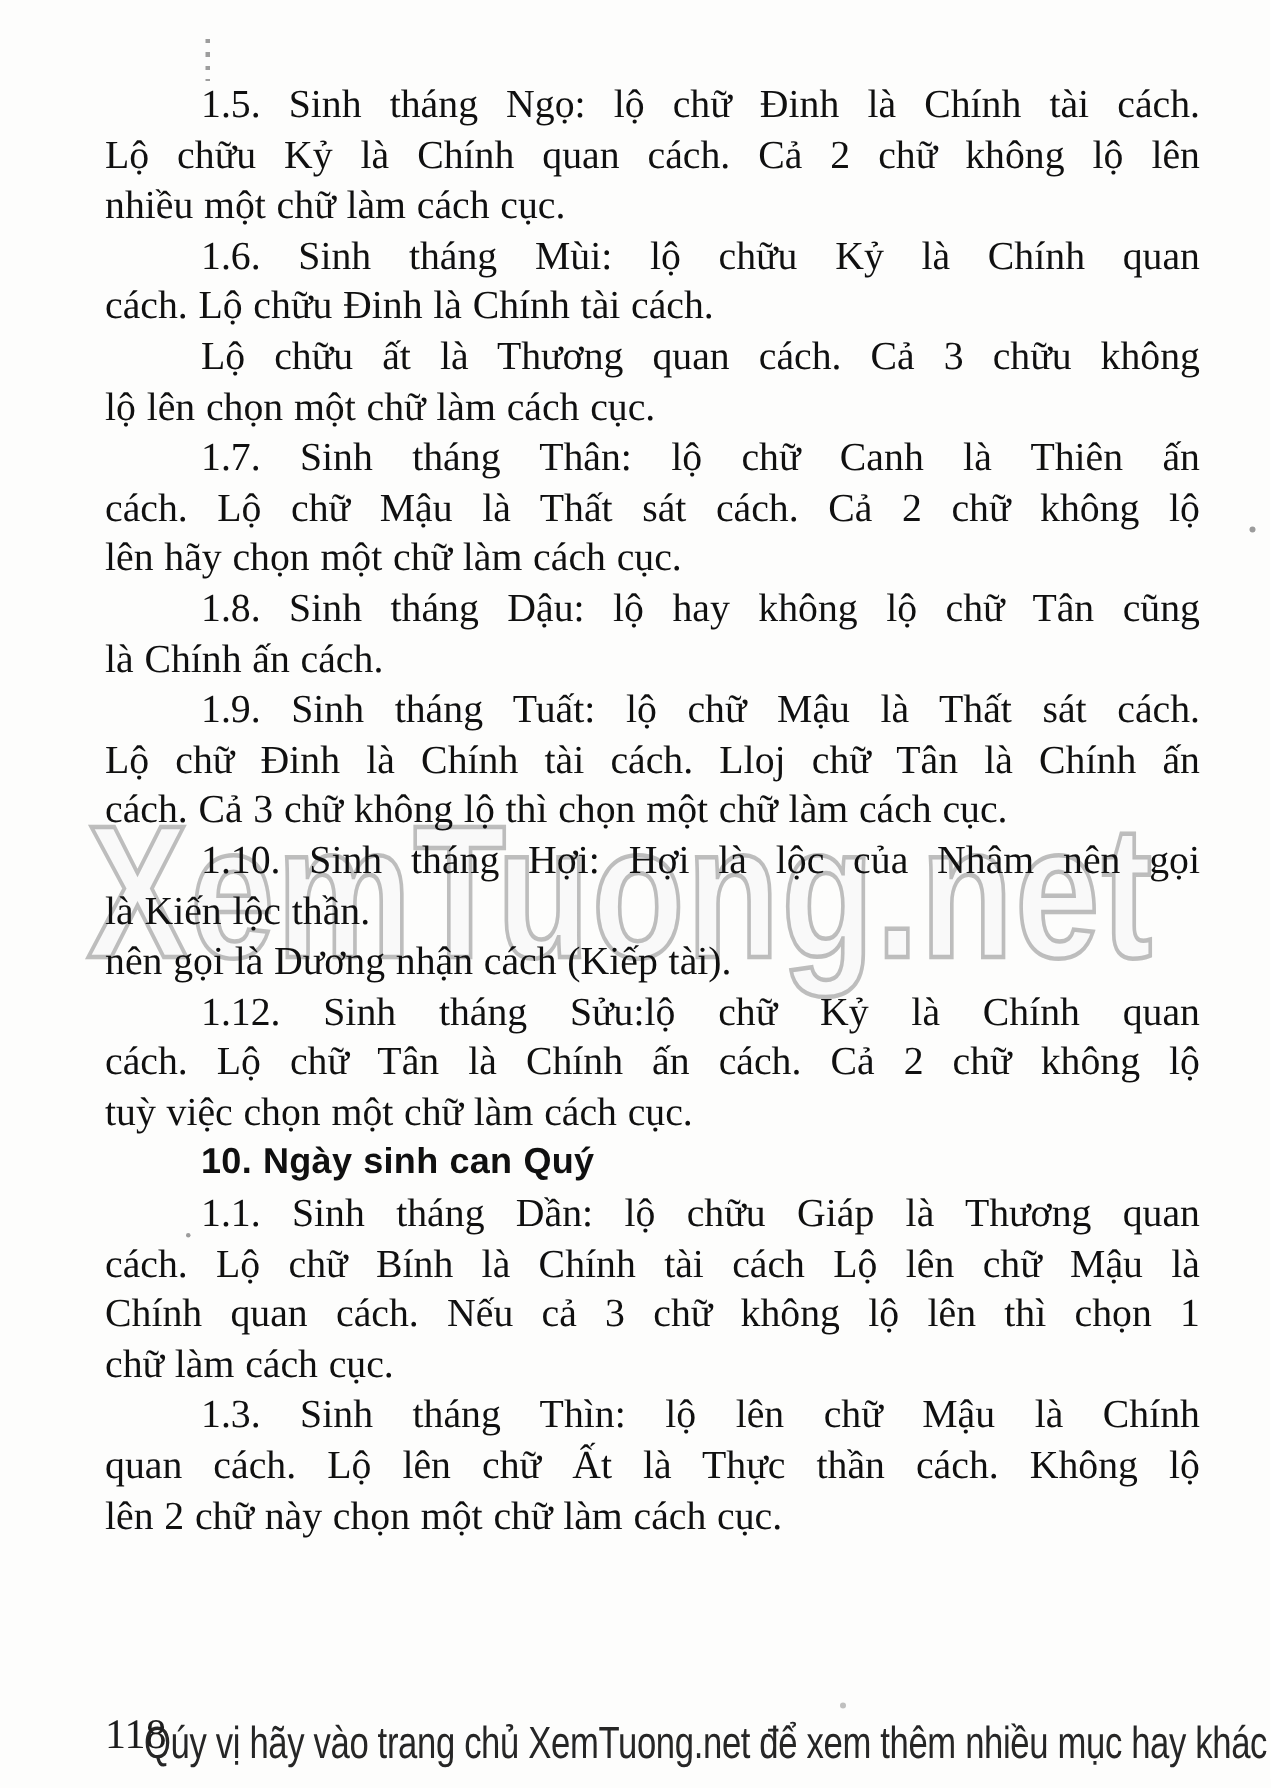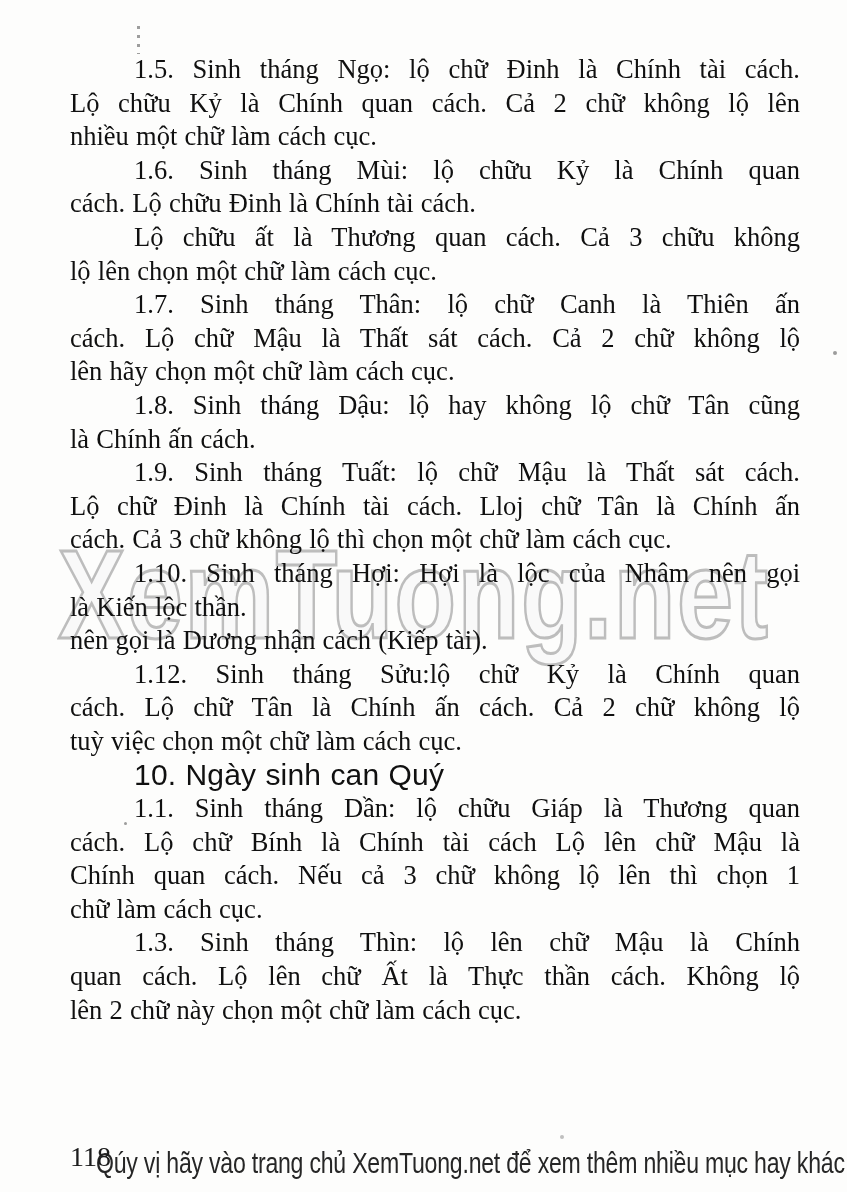--- a/index.html
+++ b/index.html
@@ -42,22 +42,22 @@
     height:33.6px;
     overflow:hidden;
     text-align:justify;
     text-align-last:justify;
     word-spacing:0.02em;
   }
   .line.first { text-indent:64px; }
   .line.plast { text-align-last:left; }
   .heading-line {
     font-family:"Liberation Sans","DejaVu Sans",sans-serif;
-    font-weight:normal;
-    font-size:30px;
+    font-weight:bold;
+    font-size:24px;
     letter-spacing:0.2px;
   }
   
   .page-number {
     position:absolute;
     left:70px; top:1141px;
     z-index:3;
     font-family:"Liberation Serif","DejaVu Serif",serif;
     font-size:28px;
     color:#1d1d1d;

